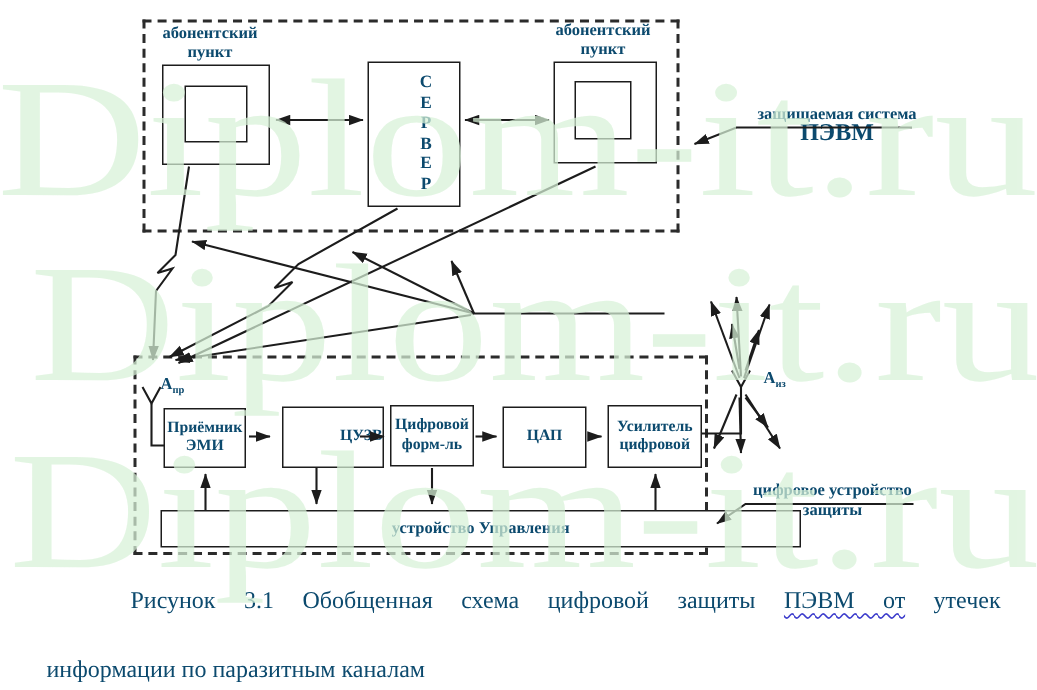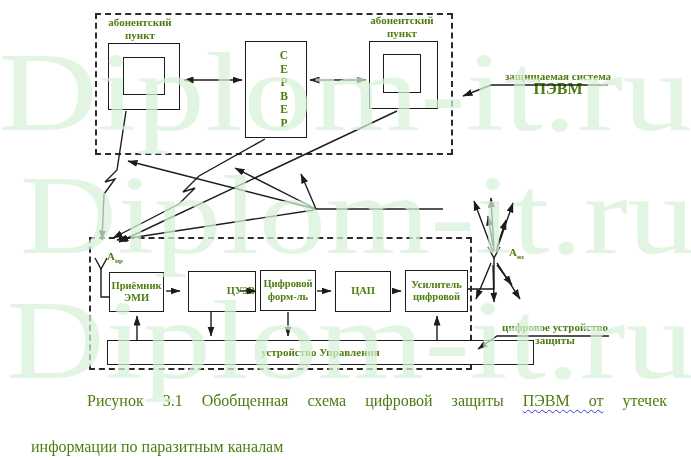--- a/index.html
+++ b/index.html
@@ -1,17 +1,17 @@
 <!DOCTYPE html>
 <html><head>
 <meta charset="utf-8">
 <style>
   html,body{margin:0;padding:0;background:#fff;}
   .canvas{position:relative;width:691px;height:460px;background:#fff;overflow:hidden;
-          font-family:"Liberation Serif",serif;color:#4d7c0f;}
+          font-family:"Liberation Serif",serif;color:#0c4a6e;}
   .abs{position:absolute;box-sizing:border-box;}
   .dashedbox{border:2px dashed #2b2b2b;z-index:10;}
   .sq{border:1.6px solid #1c1c1c;background:#fff;z-index:12;}
   .blk{border:1.6px solid #1c1c1c;background:#fff;z-index:12;display:flex;flex-direction:column;
        align-items:center;justify-content:center;text-align:center;
        font-weight:bold;font-size:10.5px;line-height:12.5px;}
   .lbl{font-weight:bold;font-size:11px;line-height:12.5px;text-align:center;z-index:14;}
   .server-letters{display:flex;flex-direction:column;align-items:center;justify-content:center;
        font-weight:bold;font-size:11.5px;line-height:13.5px;padding-left:16px;height:100%;}
   .ant-label{font-weight:bold;font-size:11px;}

